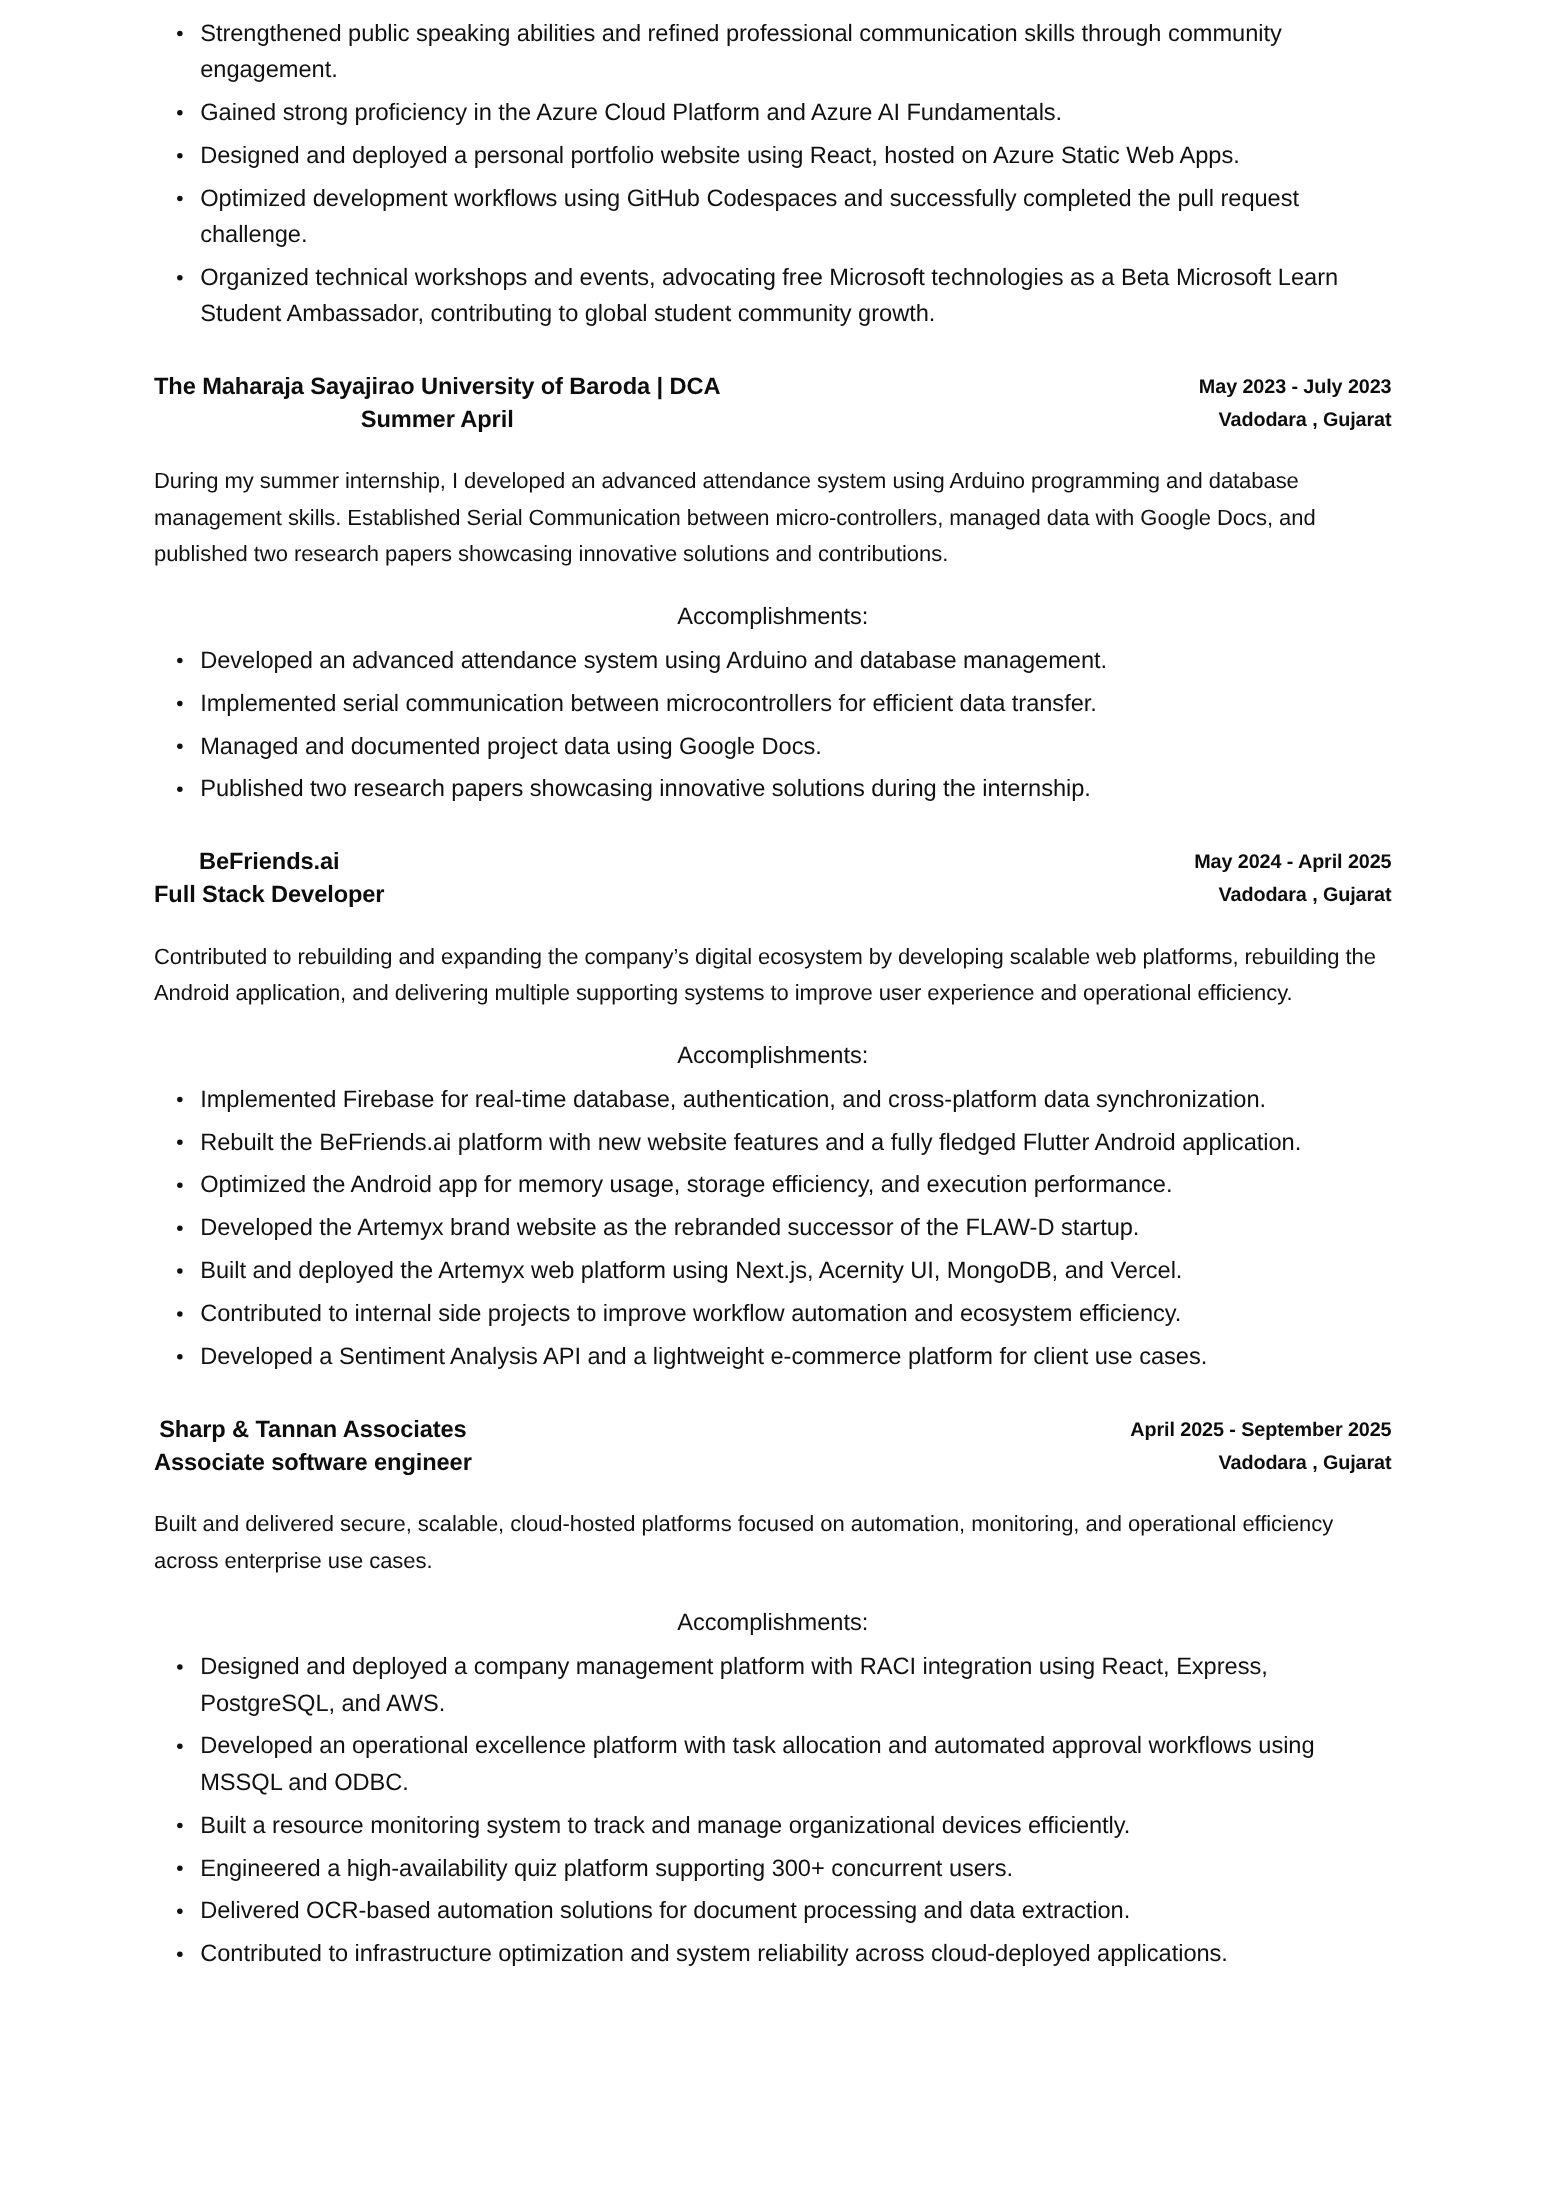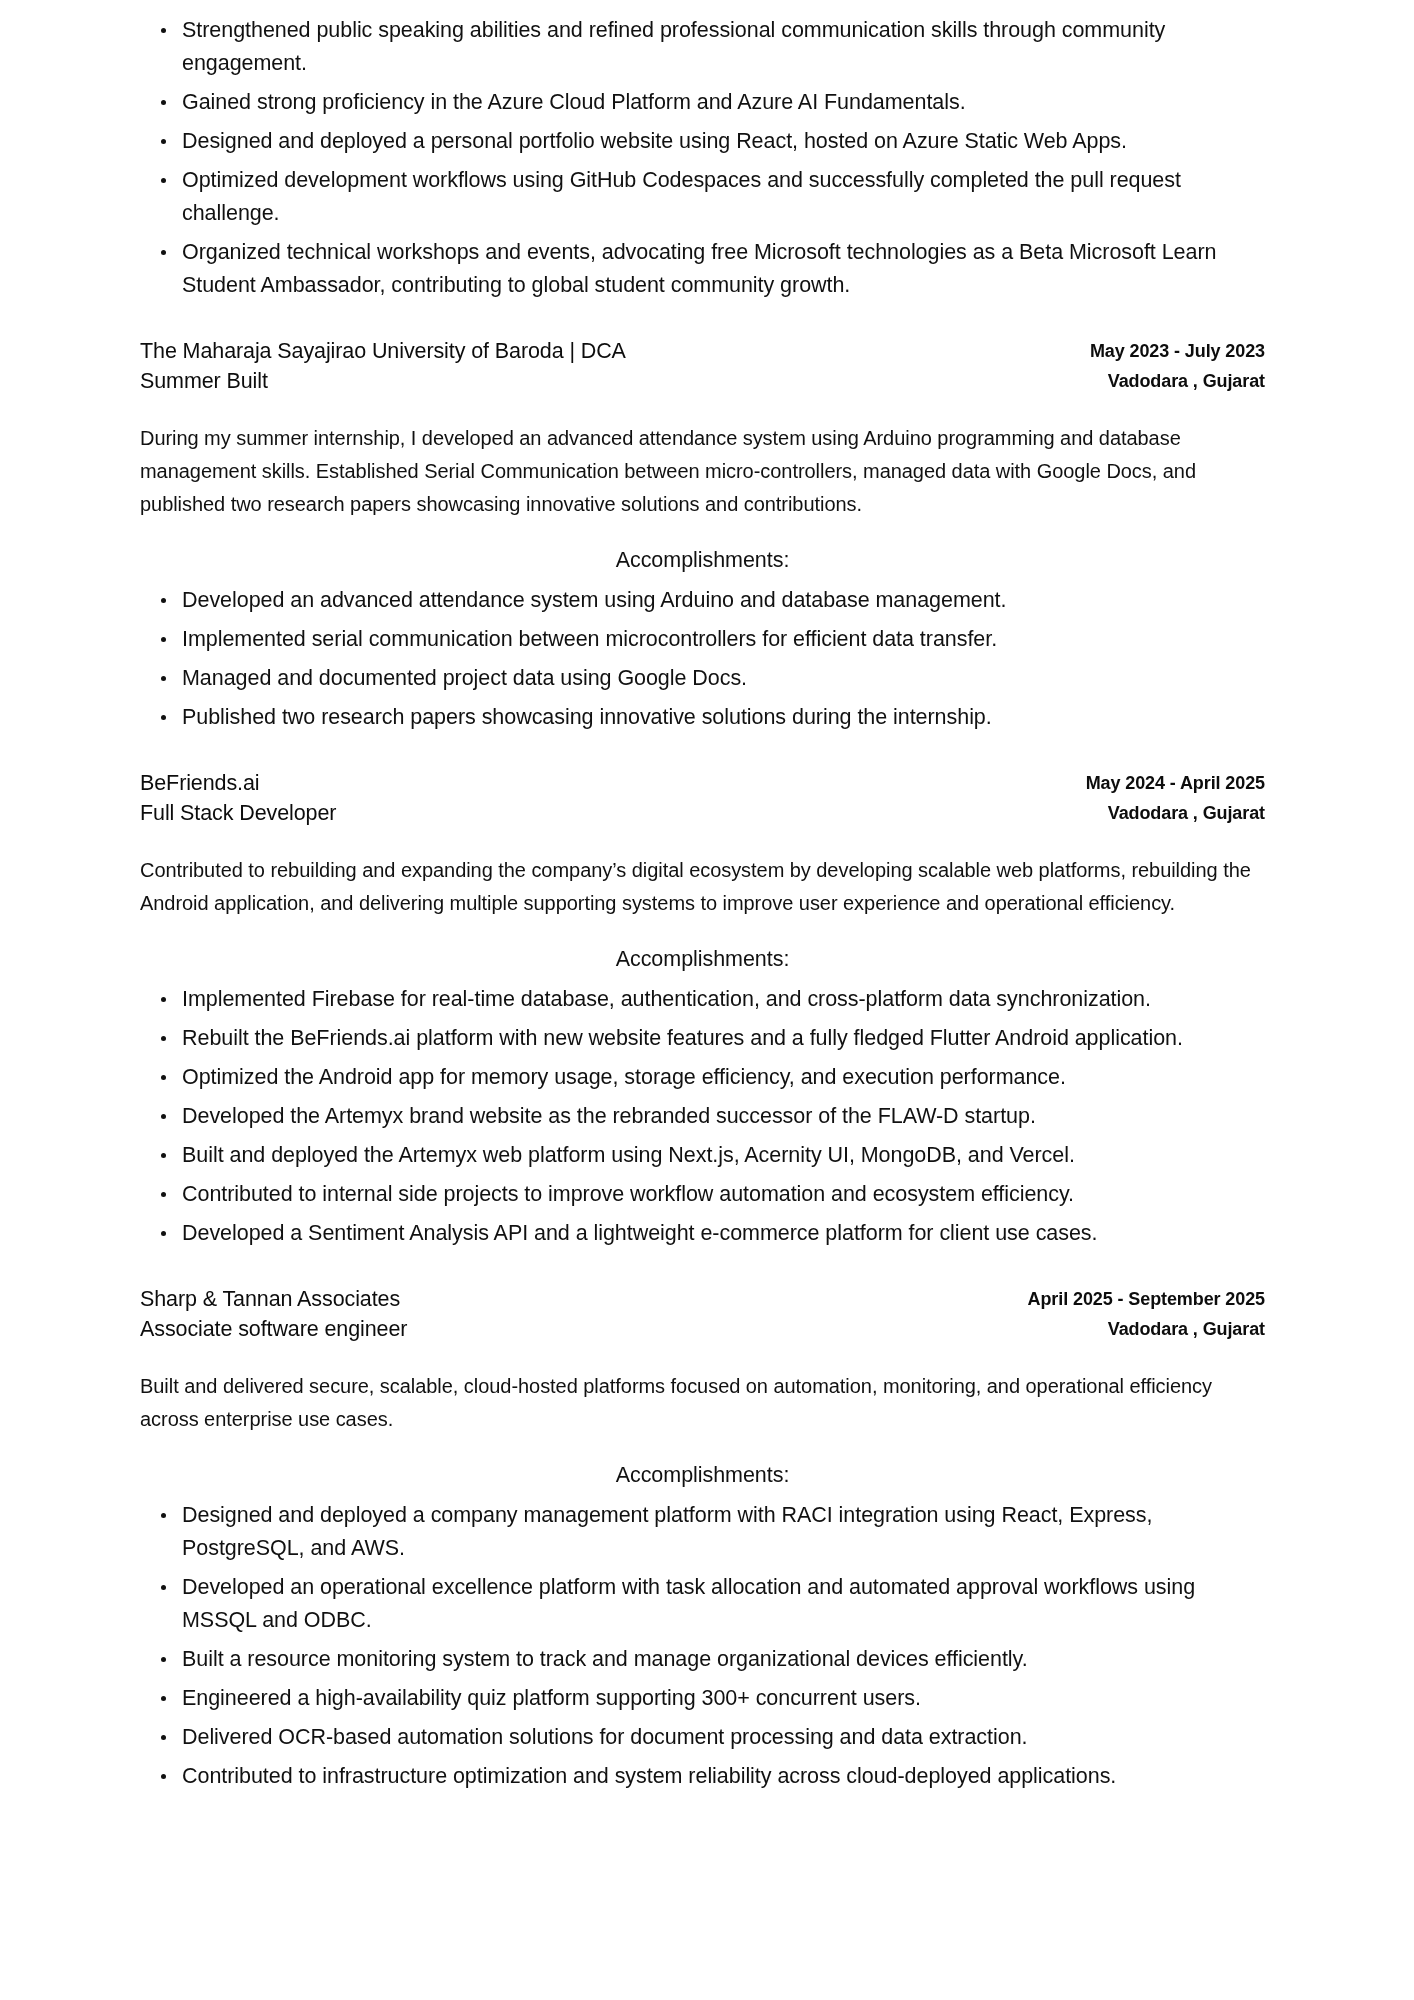--- a/index.html
+++ b/index.html
@@ -50,24 +50,25 @@
   }
 
   
   .entry-head {
     display: flex;
     justify-content: space-between;
     align-items: flex-start;
     margin-top: 34px;
   }
   .entry-head .left {
-    font-weight: normal;
+    font-weight: bold;
     font-size: 21.5px;
     line-height: 30px;
     letter-spacing: -0.1px;
+    text-align: center;
   }
   .entry-head .right {
     font-weight: bold;
     font-size: 18px;
     line-height: 30px;
     text-align: right;
     white-space: nowrap;
     letter-spacing: -0.1px;
   }
   .entry-head .org,
@@ -104,21 +105,21 @@
     <li>Gained strong proficiency in the Azure Cloud Platform and Azure AI Fundamentals.</li>
     <li>Designed and deployed a personal portfolio website using React, hosted on Azure Static Web Apps.</li>
     <li>Optimized development workflows using GitHub Codespaces and successfully completed the pull request challenge.</li>
     <li>Organized technical workshops and events, advocating free Microsoft technologies as a Beta Microsoft Learn Student Ambassador, contributing to global student community growth.</li>
   </ul>
 
   <div class="entry">
     <div class="entry-head">
       <div class="left">
         <span class="org">The Maharaja Sayajirao University of Baroda | DCA</span>
-        <span class="role">Summer Built</span>
+        <span class="role">Summer April</span>
       </div>
       <div class="right">
         <span class="dates">May 2023 - July 2023</span>
         <span class="place">Vadodara , Gujarat</span>
       </div>
     </div>
     <div class="entry-body">
       <p class="summary">During my summer internship, I developed an advanced attendance system using Arduino programming and database management skills. Established Serial Communication between micro-controllers, managed data with Google Docs, and published two research papers showcasing innovative solutions and contributions.</p>
       <p class="accomplishments-label">Accomplishments:</p>
       <ul class="bullets">

